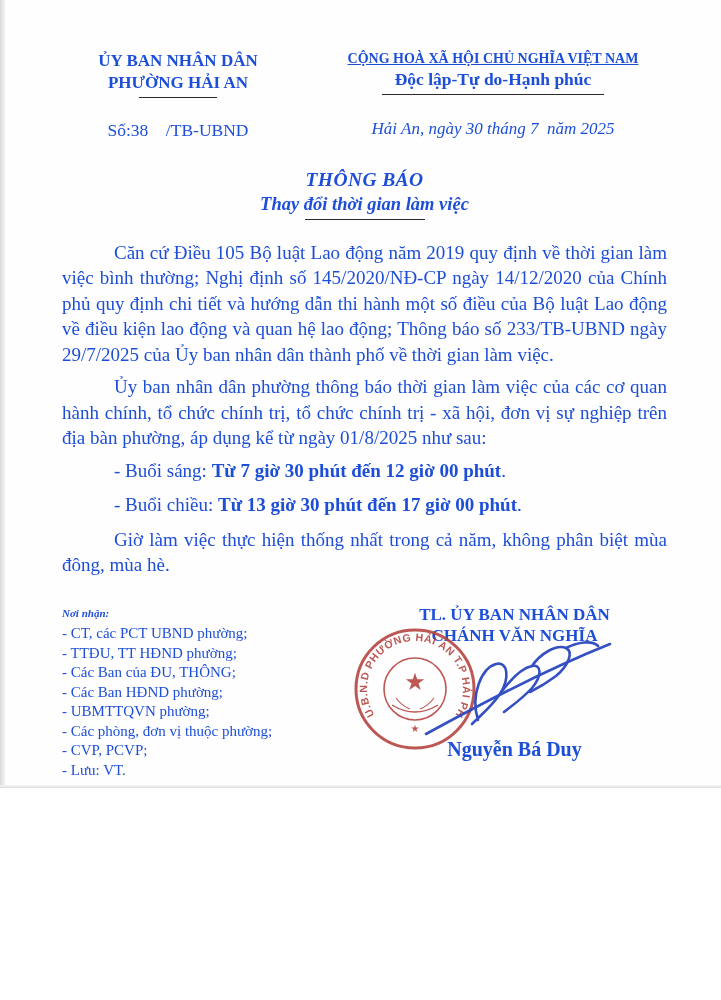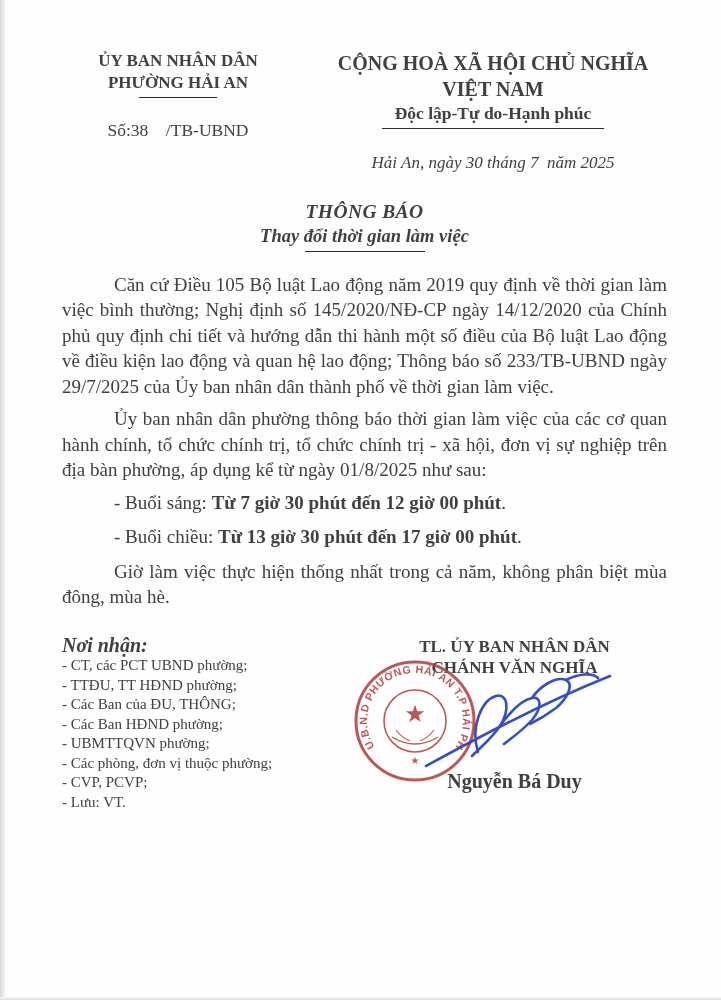--- a/index.html
+++ b/index.html
@@ -1,37 +1,37 @@
 <!DOCTYPE html>
 <html lang="vi"><head>
 <meta charset="utf-8">
 <style>
   html,body { margin:0; padding:0; background:#ffffff; }
   .page {
     position:relative;
-    width:721px; height:1000px;
+    width:721px; height:788px;
     background:#fefefe;
     font-family:"Liberation Serif", serif;
-    color:#404040;
+    color:#1d4ed8;
     overflow:hidden;
   }
   
   .edge-left  { position:absolute; left:0; top:0; width:5px; height:100%;
                 background:linear-gradient(to right,#d8d8d8,#f4f4f4); }
   .edge-bottom{ position:absolute; left:0; bottom:0; width:100%; height:3px;
                 background:linear-gradient(to top,#dcdcdc,#f7f7f7); }
 
   .content { position:absolute; top:50px; left:62px; right:54px; }
 
   
   .header { display:flex; justify-content:space-between; align-items:flex-start; }
   .hdr-left  { width:232px; text-align:center; }
   .hdr-right { width:348px; text-align:center; }
   .hdr-left .l1, .hdr-left .l2 { font-weight:bold; font-size:17px; line-height:1.28; }
-  .hdr-right .l1 { font-weight:bold; font-size:20px; line-height:1.3; }
+  .hdr-right .l1 { font-weight:bold; font-size:14px; line-height:1.3;text-decoration:underline; }
   .hdr-right .l2 { font-weight:bold; font-size:17.5px; line-height:1.3; }
   .rule { border:0; border-top:1.6px solid #2a2a2a; margin:3px auto 0; }
   .rule-left  { width:78px; }
   .rule-right { width:222px; }
   .doc-number { margin-top:22px; font-size:17.5px; }
   .dateline   { margin-top:24px; font-size:17px; font-style:italic; }
 
   
   .title-block { text-align:center; margin-top:28px;font-style:italic; }
   .title-main { font-size:19.5px; font-weight:bold; letter-spacing:.4px; }
@@ -40,21 +40,21 @@
 
   
   .body { margin-top:20px; font-size:19px; line-height:25.5px; text-align:justify; }
   .body p { margin:0 0 7px 0; text-indent:52px; }
   .bullet { margin:2px 0 9px 52px; text-indent:0; text-align:left; }
   .bullet b { font-weight:bold; }
 
   
   .footer { display:flex; margin-top:26px; }
   .recipients { width:300px; font-size:15px; line-height:19.5px; }
-  .recipients-title { font-weight:bold; font-style:italic; font-size:20px; margin-bottom:1px; }
+  .recipients-title { font-weight:bold; font-style:italic; font-size:11px; margin-bottom:1px; }
   .sig-block { flex:1; text-align:center; position:relative; min-height:170px; }
   .sig-l1 { font-weight:bold; font-size:17px; line-height:1.25; }
   .sig-l2 { font-weight:bold; font-size:17px; line-height:1.25; }
   .sig-name { font-weight:bold; font-size:20px; margin-top:92px; }
 
   .stamp { position:absolute; left:-10px; top:22px; width:126px; height:126px; opacity:.88; }
   .signature-svg { position:absolute; left:58px; top:28px; width:238px; height:108px; }
 </style>
 </head>
 <body>

